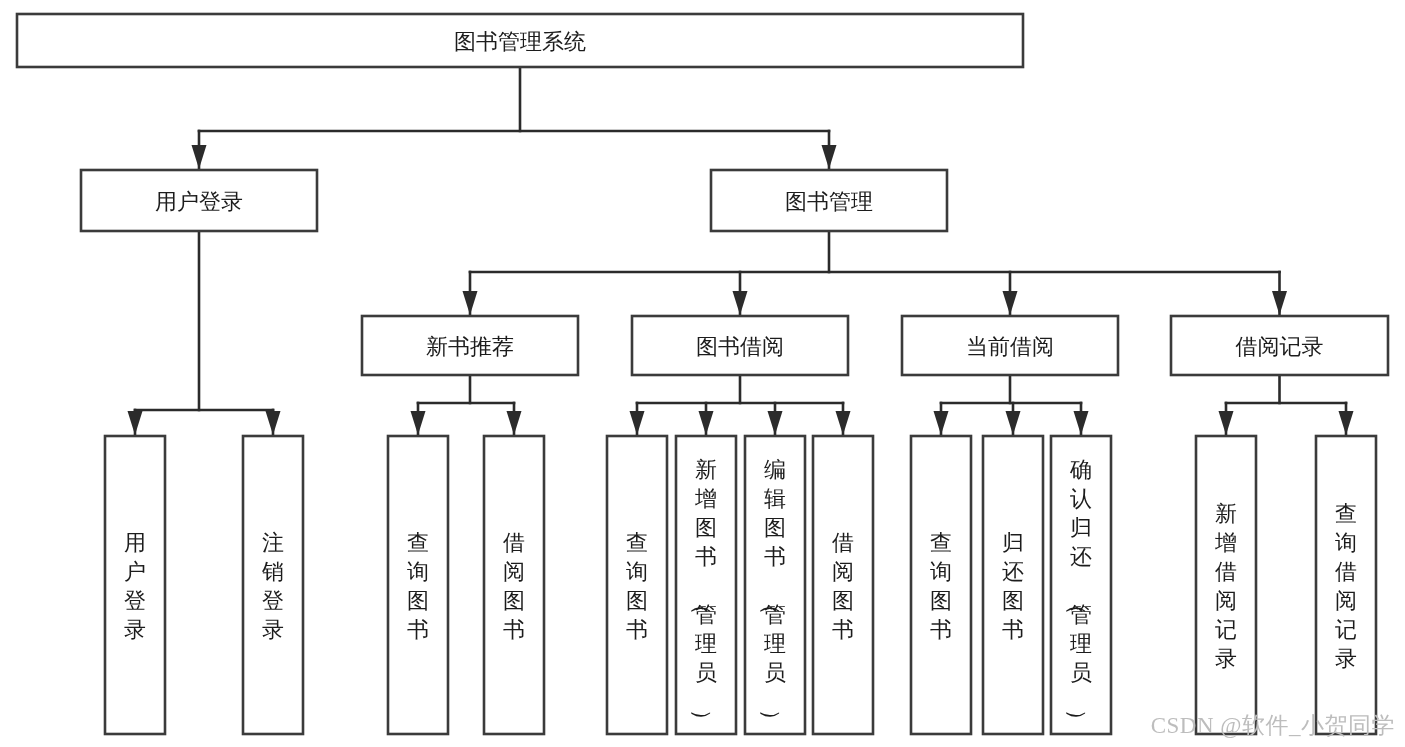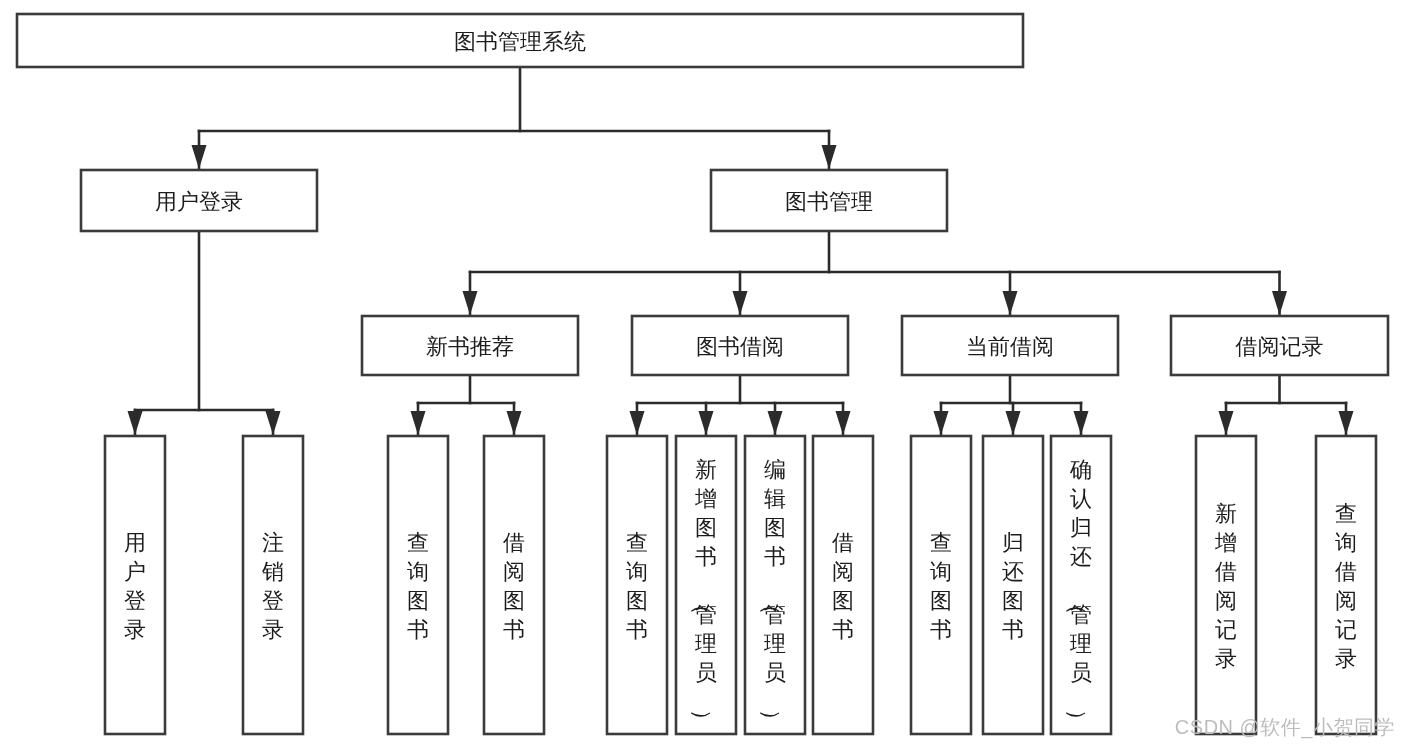--- a/index.html
+++ b/index.html
@@ -52,22 +52,22 @@
   text.node-label-v {
     font-family: "Liberation Sans", "DejaVu Sans", sans-serif;
     font-size: 22px;
     fill: #1c1c1c;
     text-anchor: middle;
   }
   .watermark {
     position: absolute;
     right: 10px;
     bottom: 6px;
-    font-family: Liberation Sans, sans-serif;
-    font-size: 20px;
+    font-family: Liberation Serif, serif;
+    font-size: 23px;
     color: #bdbdbd;
     white-space: nowrap;
     letter-spacing: 0.5px;
   }
 </style>
 </head>
 <body>
 
 <div id="diagram-root">
   <svg id="flow" viewBox="0 0 1405 747">

